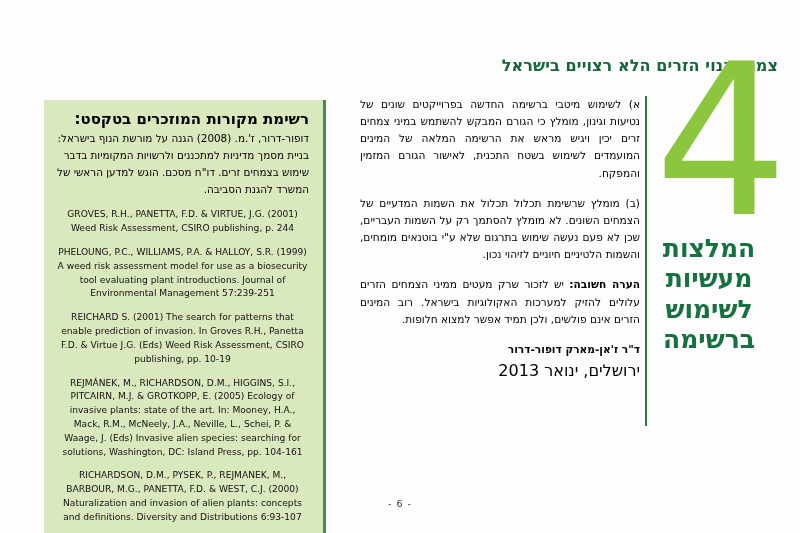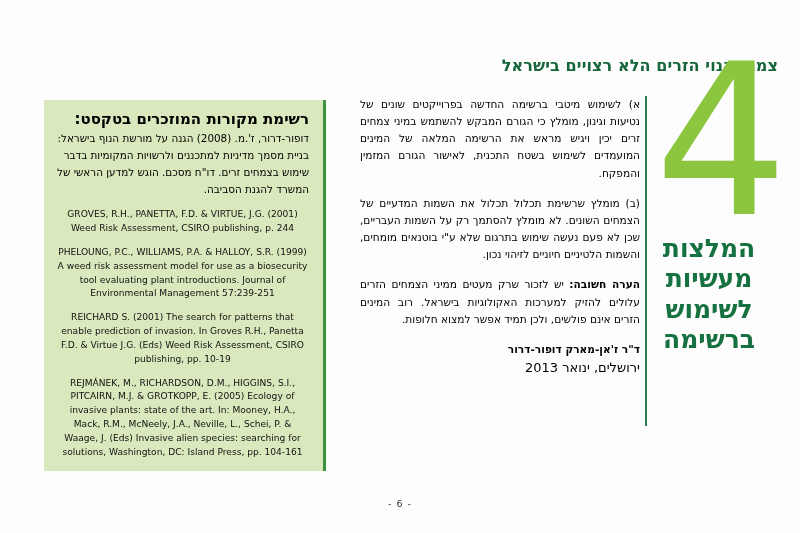--- a/index.html
+++ b/index.html
@@ -69,21 +69,21 @@
     line-height:1.62;
   }
   .main-col p{margin:0 0 13px 8px;}
   .note-label{font-weight:bold;}
   .signature{
     margin-top:6px;
     direction:rtl;
     text-align:right;
   }
   .sig-name{font-weight:bold;font-size:10.6px;line-height:1.6;}
-  .sig-place{font-size:13px;line-height:1.6;}
+  .sig-place{font-size:16px;line-height:1.6;}
   
   .col-divider{
     position:absolute;
     top:96px;
     left:645px;
     width:2px;
     height:330px;
     background:#2e7d48;
   }
   
@@ -158,17 +158,18 @@
     </div>
   </div>
 
   <div class="ref-box">
     <div class="ref-heading">רשימת מקורות המוזכרים בטקסט:</div>
     <div class="ref-hebrew">דופור-דרור, ז'.מ. (2008) הגנה על מורשת הנוף בישראל: בניית מסמך מדיניות למתכננים ולרשויות המקומיות בדבר שימוש בצמחים זרים. דו"ח מסכם. הוגש למדען הראשי של המשרד להגנת הסביבה.</div>
     <div class="ref-item">GROVES, R.H., PANETTA, F.D. &amp; VIRTUE, J.G. (2001) Weed Risk Assessment, CSIRO publishing, p. 244</div>
     <div class="ref-item">PHELOUNG, P.C., WILLIAMS, P.A. &amp; HALLOY, S.R. (1999) A weed risk assessment model for use as a biosecurity tool evaluating plant introductions. Journal of Environmental Management 57:239-251</div>
     <div class="ref-item">REICHARD S. (2001) The search for patterns that enable prediction of invasion. In Groves R.H., Panetta F.D. &amp; Virtue J.G. (Eds) Weed Risk Assessment, CSIRO publishing, pp. 10-19</div>
     <div class="ref-item">REJMÁNEK, M., RICHARDSON, D.M., HIGGINS, S.I., PITCAIRN, M.J. &amp; GROTKOPP, E. (2005) Ecology of invasive plants: state of the art. In: Mooney, H.A., Mack, R.M., McNeely, J.A., Neville, L., Schei, P. &amp; Waage, J. (Eds) Invasive alien species: searching for solutions, Washington, DC: Island Press, pp. 104-161</div>
+    <div class="ref-item">RICHARDSON, D.M., PYSEK, P., REJMANEK, M., BARBOUR, M.G., PANETTA, F.D. &amp; WEST, C.J. (2000) Naturalization and invasion of alien plants: concepts and definitions. Diversity and Distributions 6:93-107</div>
   </div>
 
   <div class="page-number">- 6 -</div>
 
 </div>
 
 </body></html>

